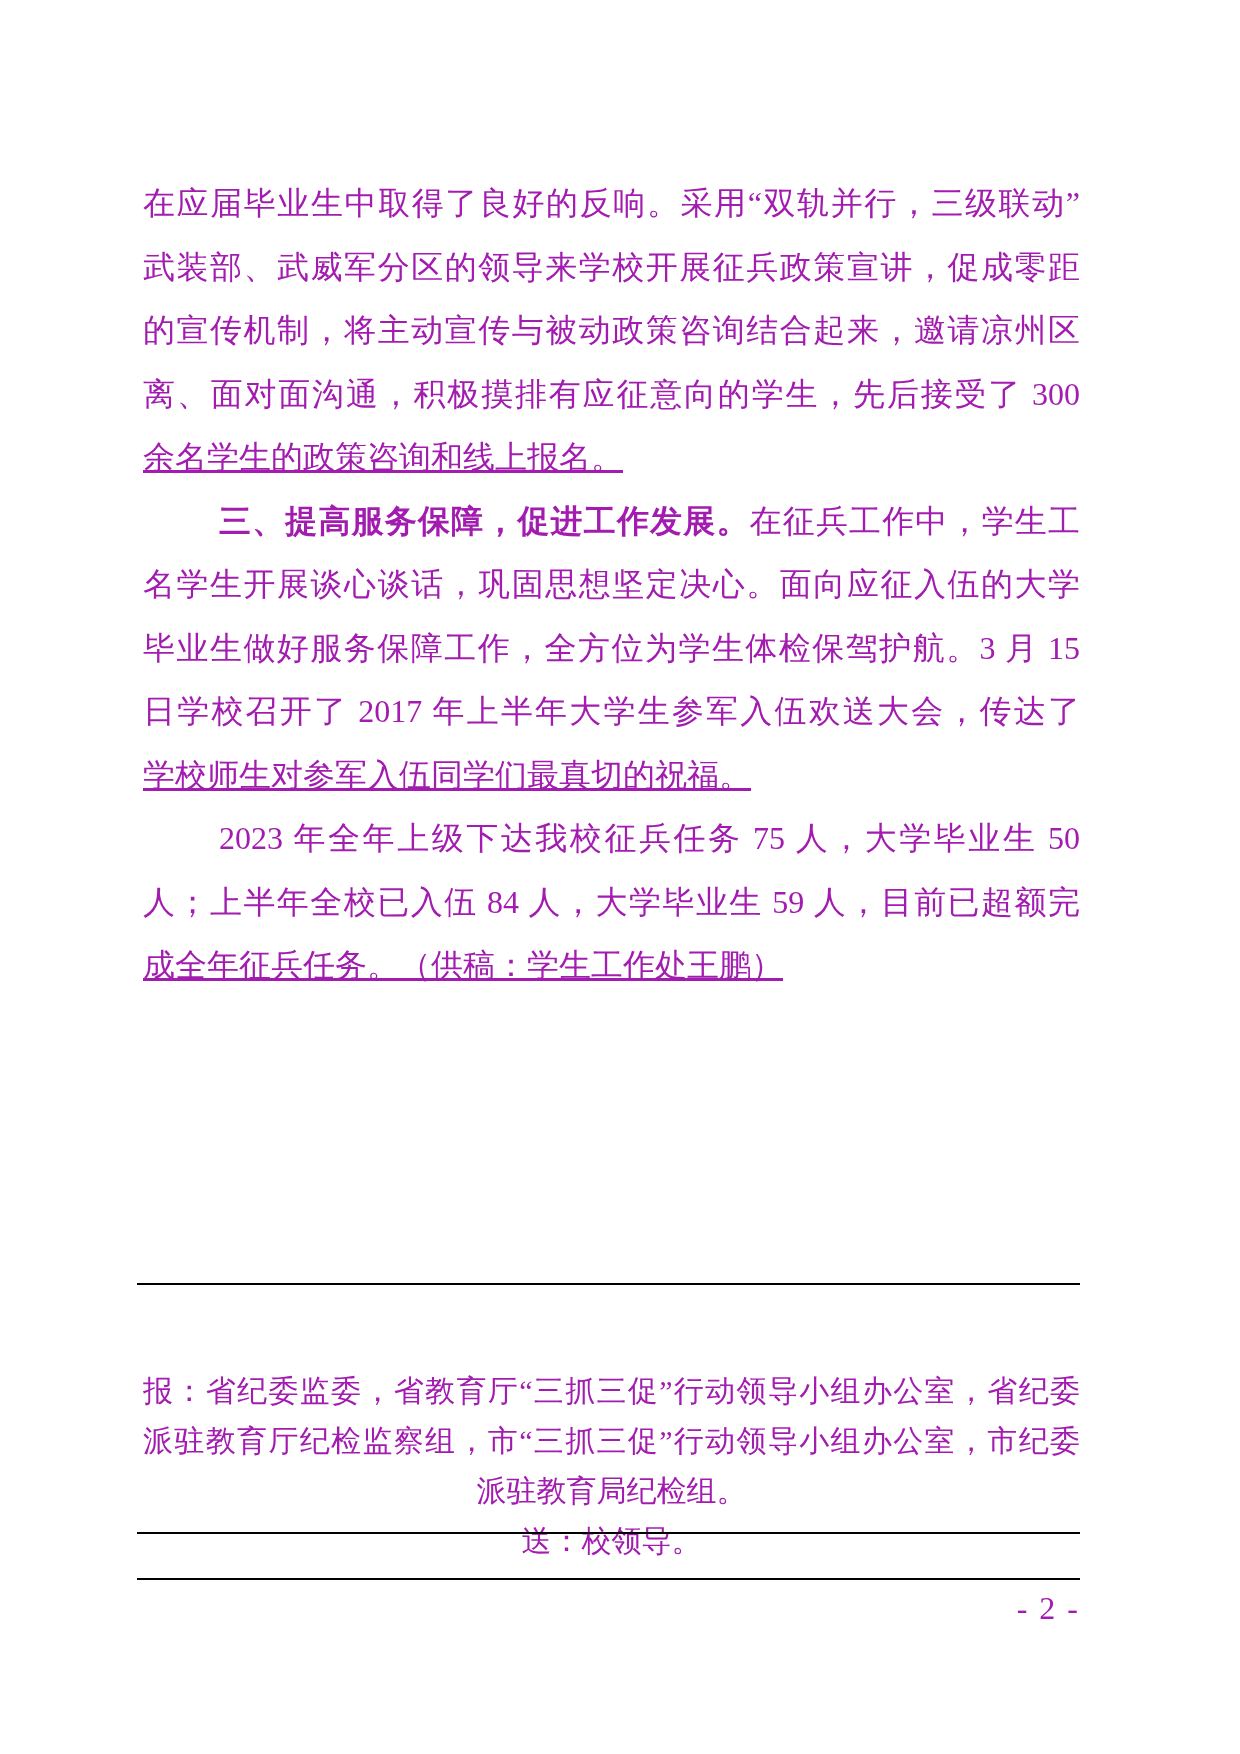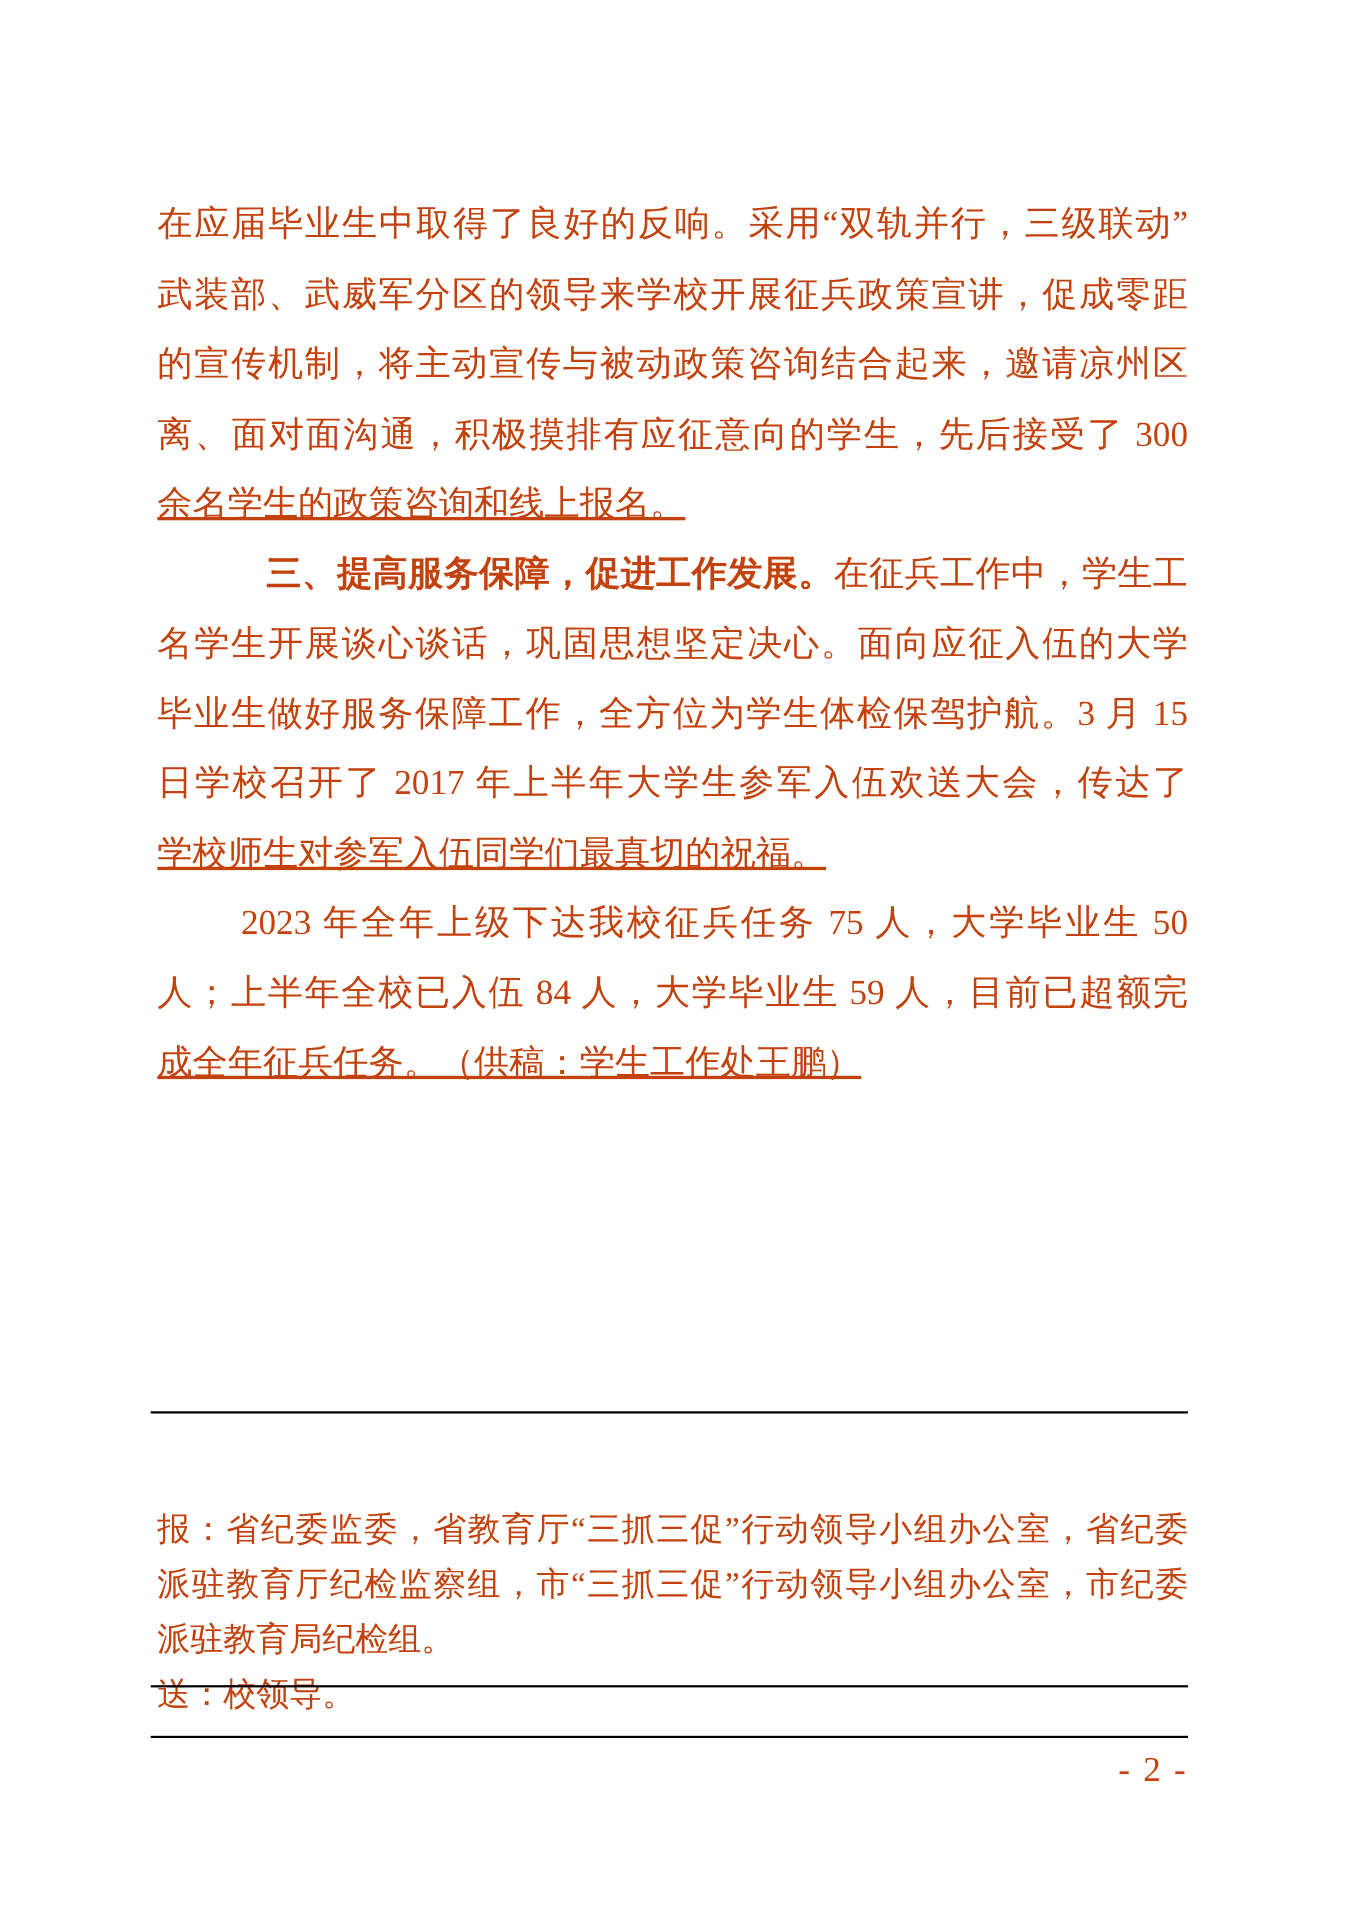--- a/index.html
+++ b/index.html
@@ -1,51 +1,50 @@
 <!DOCTYPE html>
 <html><head>
 <meta charset="utf-8">
 <style>
   html,body { margin:0; padding:0; background:#e8e8e8; }
   .page {
     position:relative;
     width:1240px; height:1754px;
     background:#ffffff;
-    color:#c2410c;
+    color:#a21caf;
     font-family:"Liberation Serif","DejaVu Serif",serif;
     overflow:hidden;
     margin:0 auto;
   }
   .body-text {
     position:absolute;
     left:143px; top:172px; width:937px;
     font-size:32px;
     line-height:63.5px;
   }
   .bline { text-align:justify; text-align-last:justify; }
   .bline.last { text-align-last:left;text-decoration:underline; }
   .bline.indent { text-indent:76px; }
   .heading-bold {
     font-weight:bold;
     font-family:"Liberation Sans","DejaVu Sans",sans-serif;
-    margin-left:23px;
   }
   .rule {
     position:absolute; left:137px; width:943px; height:2px;
     background:#000000;
   }
   .rule-top    { top:1283px; }
   .rule-mid    { top:1532px; }
   .rule-bottom { top:1578px; }
   .dist {
     position:absolute;
     left:143px; top:1366px; width:937px;
     font-size:30px; line-height:50px;
   }
-  .fline { text-align:left; }
+  .fline { text-align:center; }
   .fline.stretch { text-align:justify; text-align-last:justify; }
   .issuer {
     position:absolute;
     left:143px; top:1534px; width:937px;
     font-size:30px; line-height:42px;
     text-align:justify; text-align-last:justify;
   }
   .page-num {
     position:absolute;
     top:1590px; right:160px;

